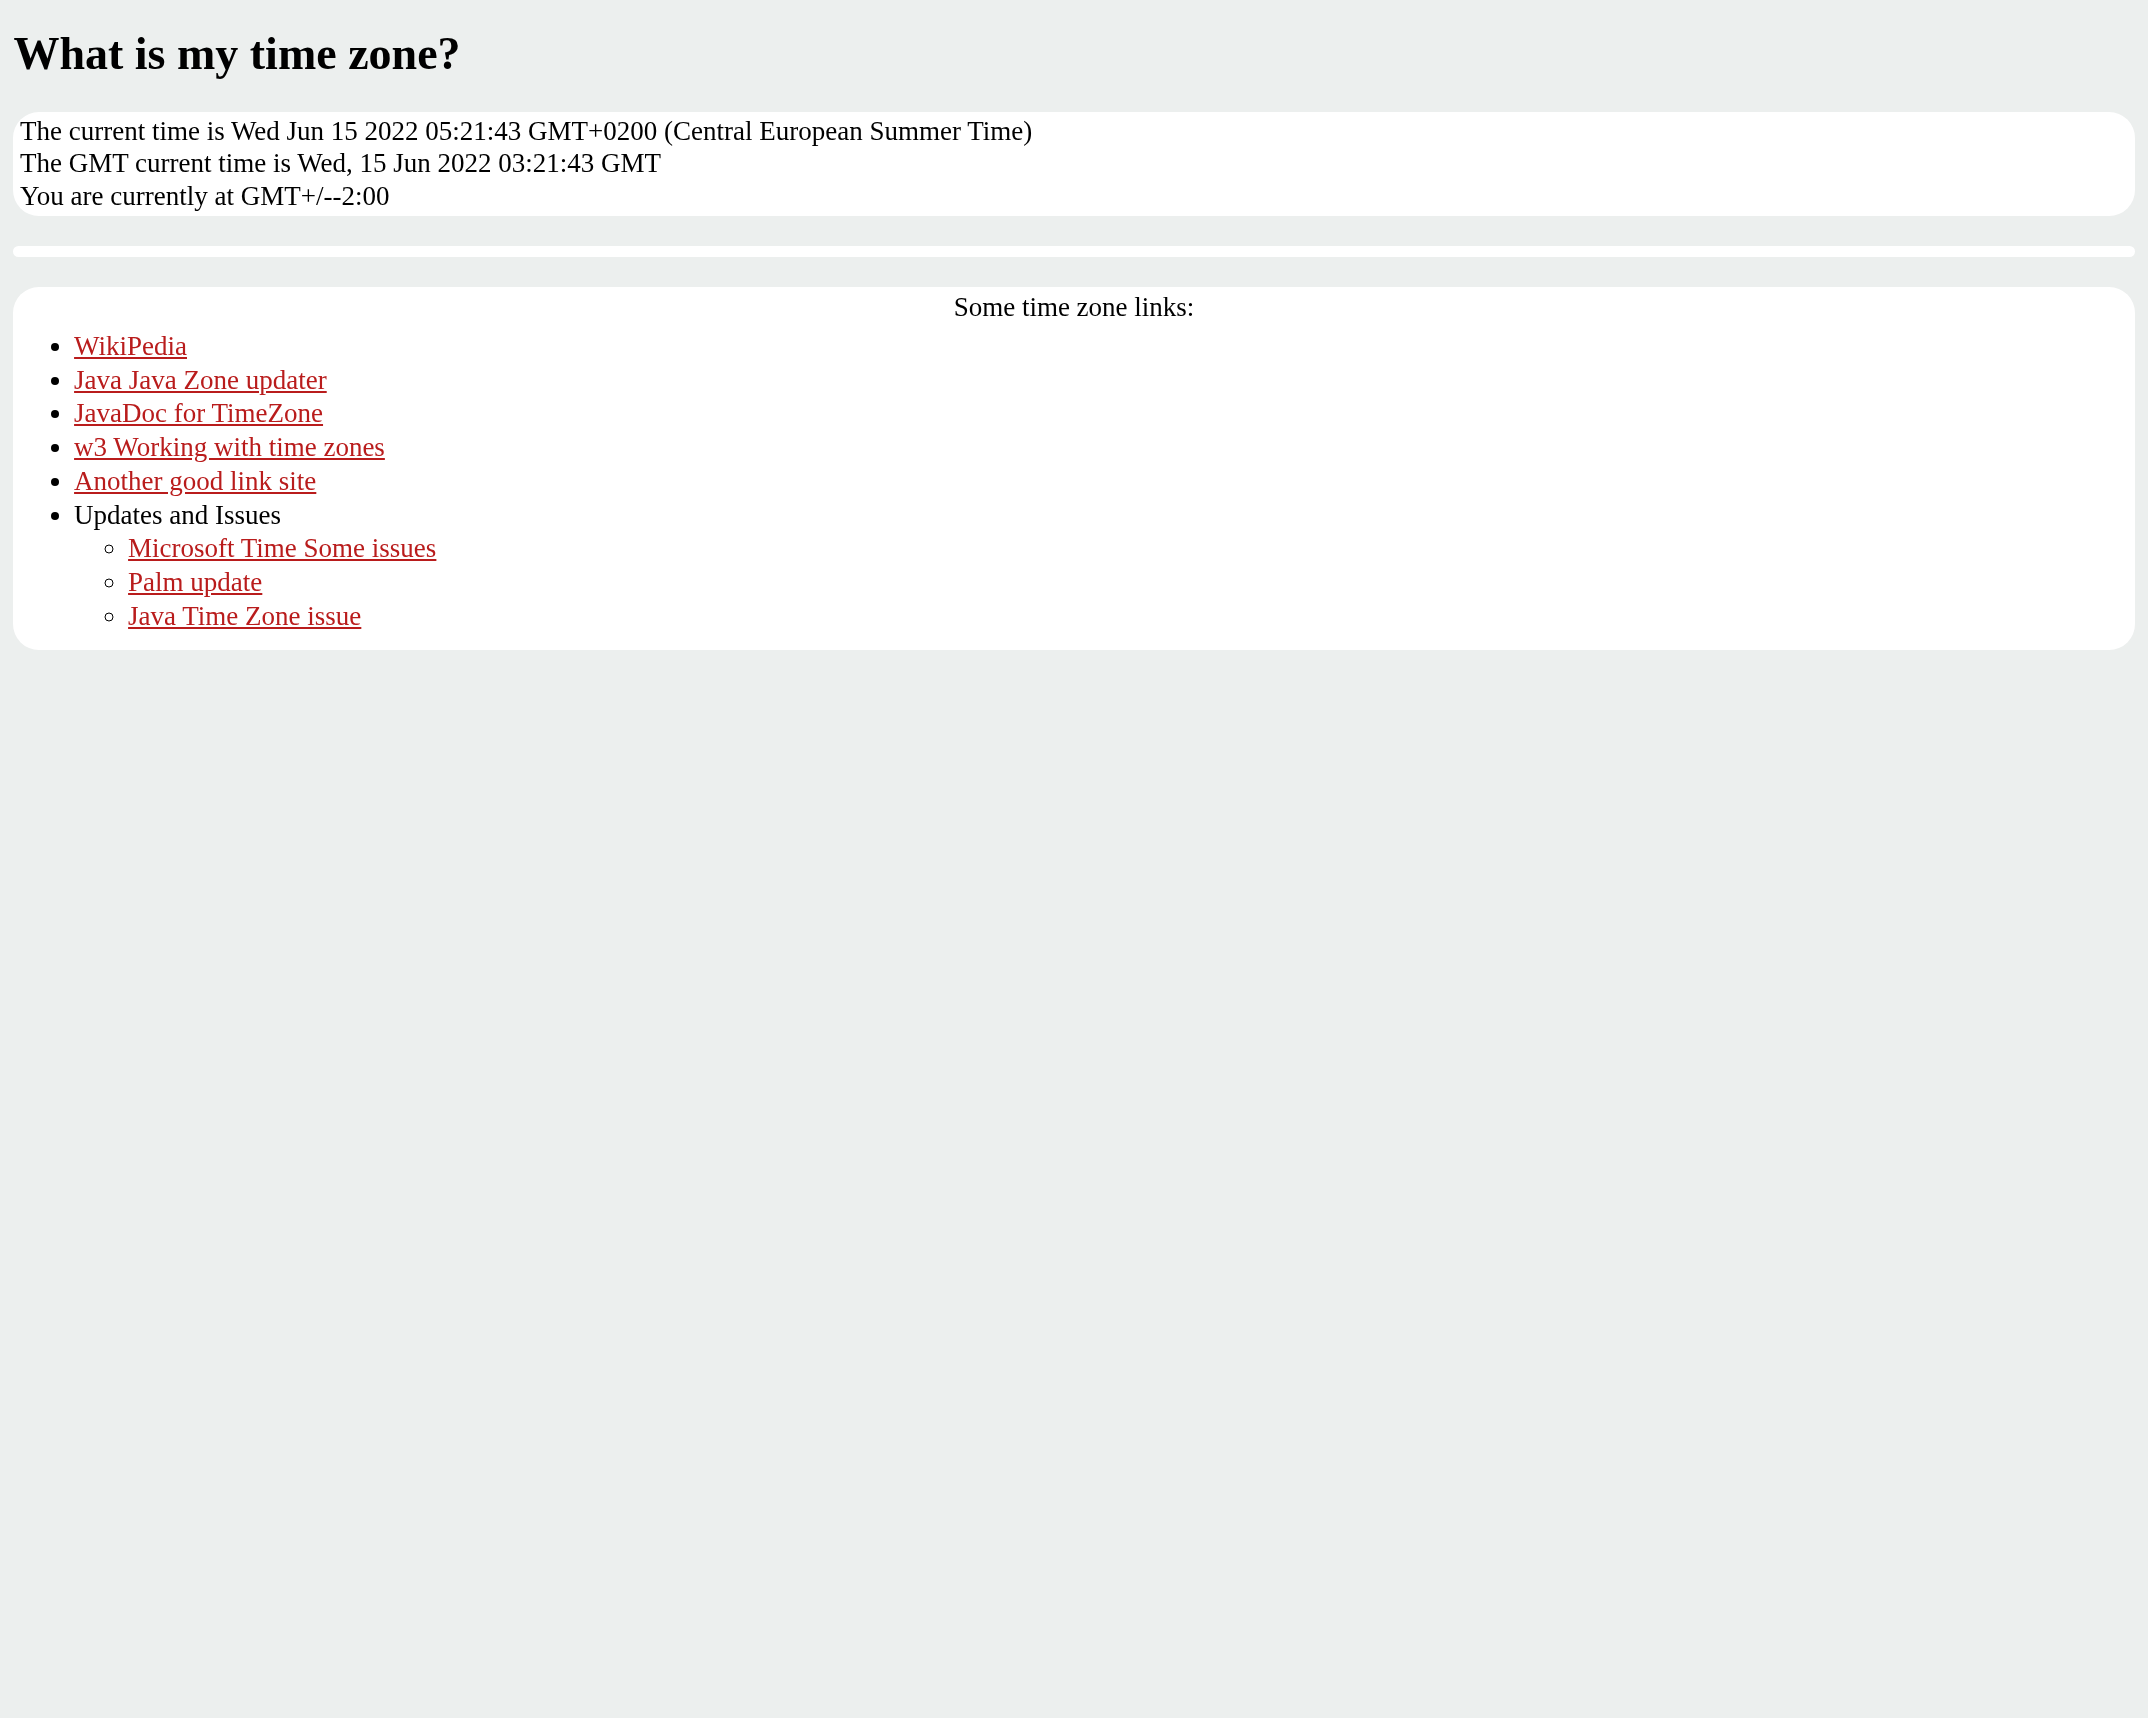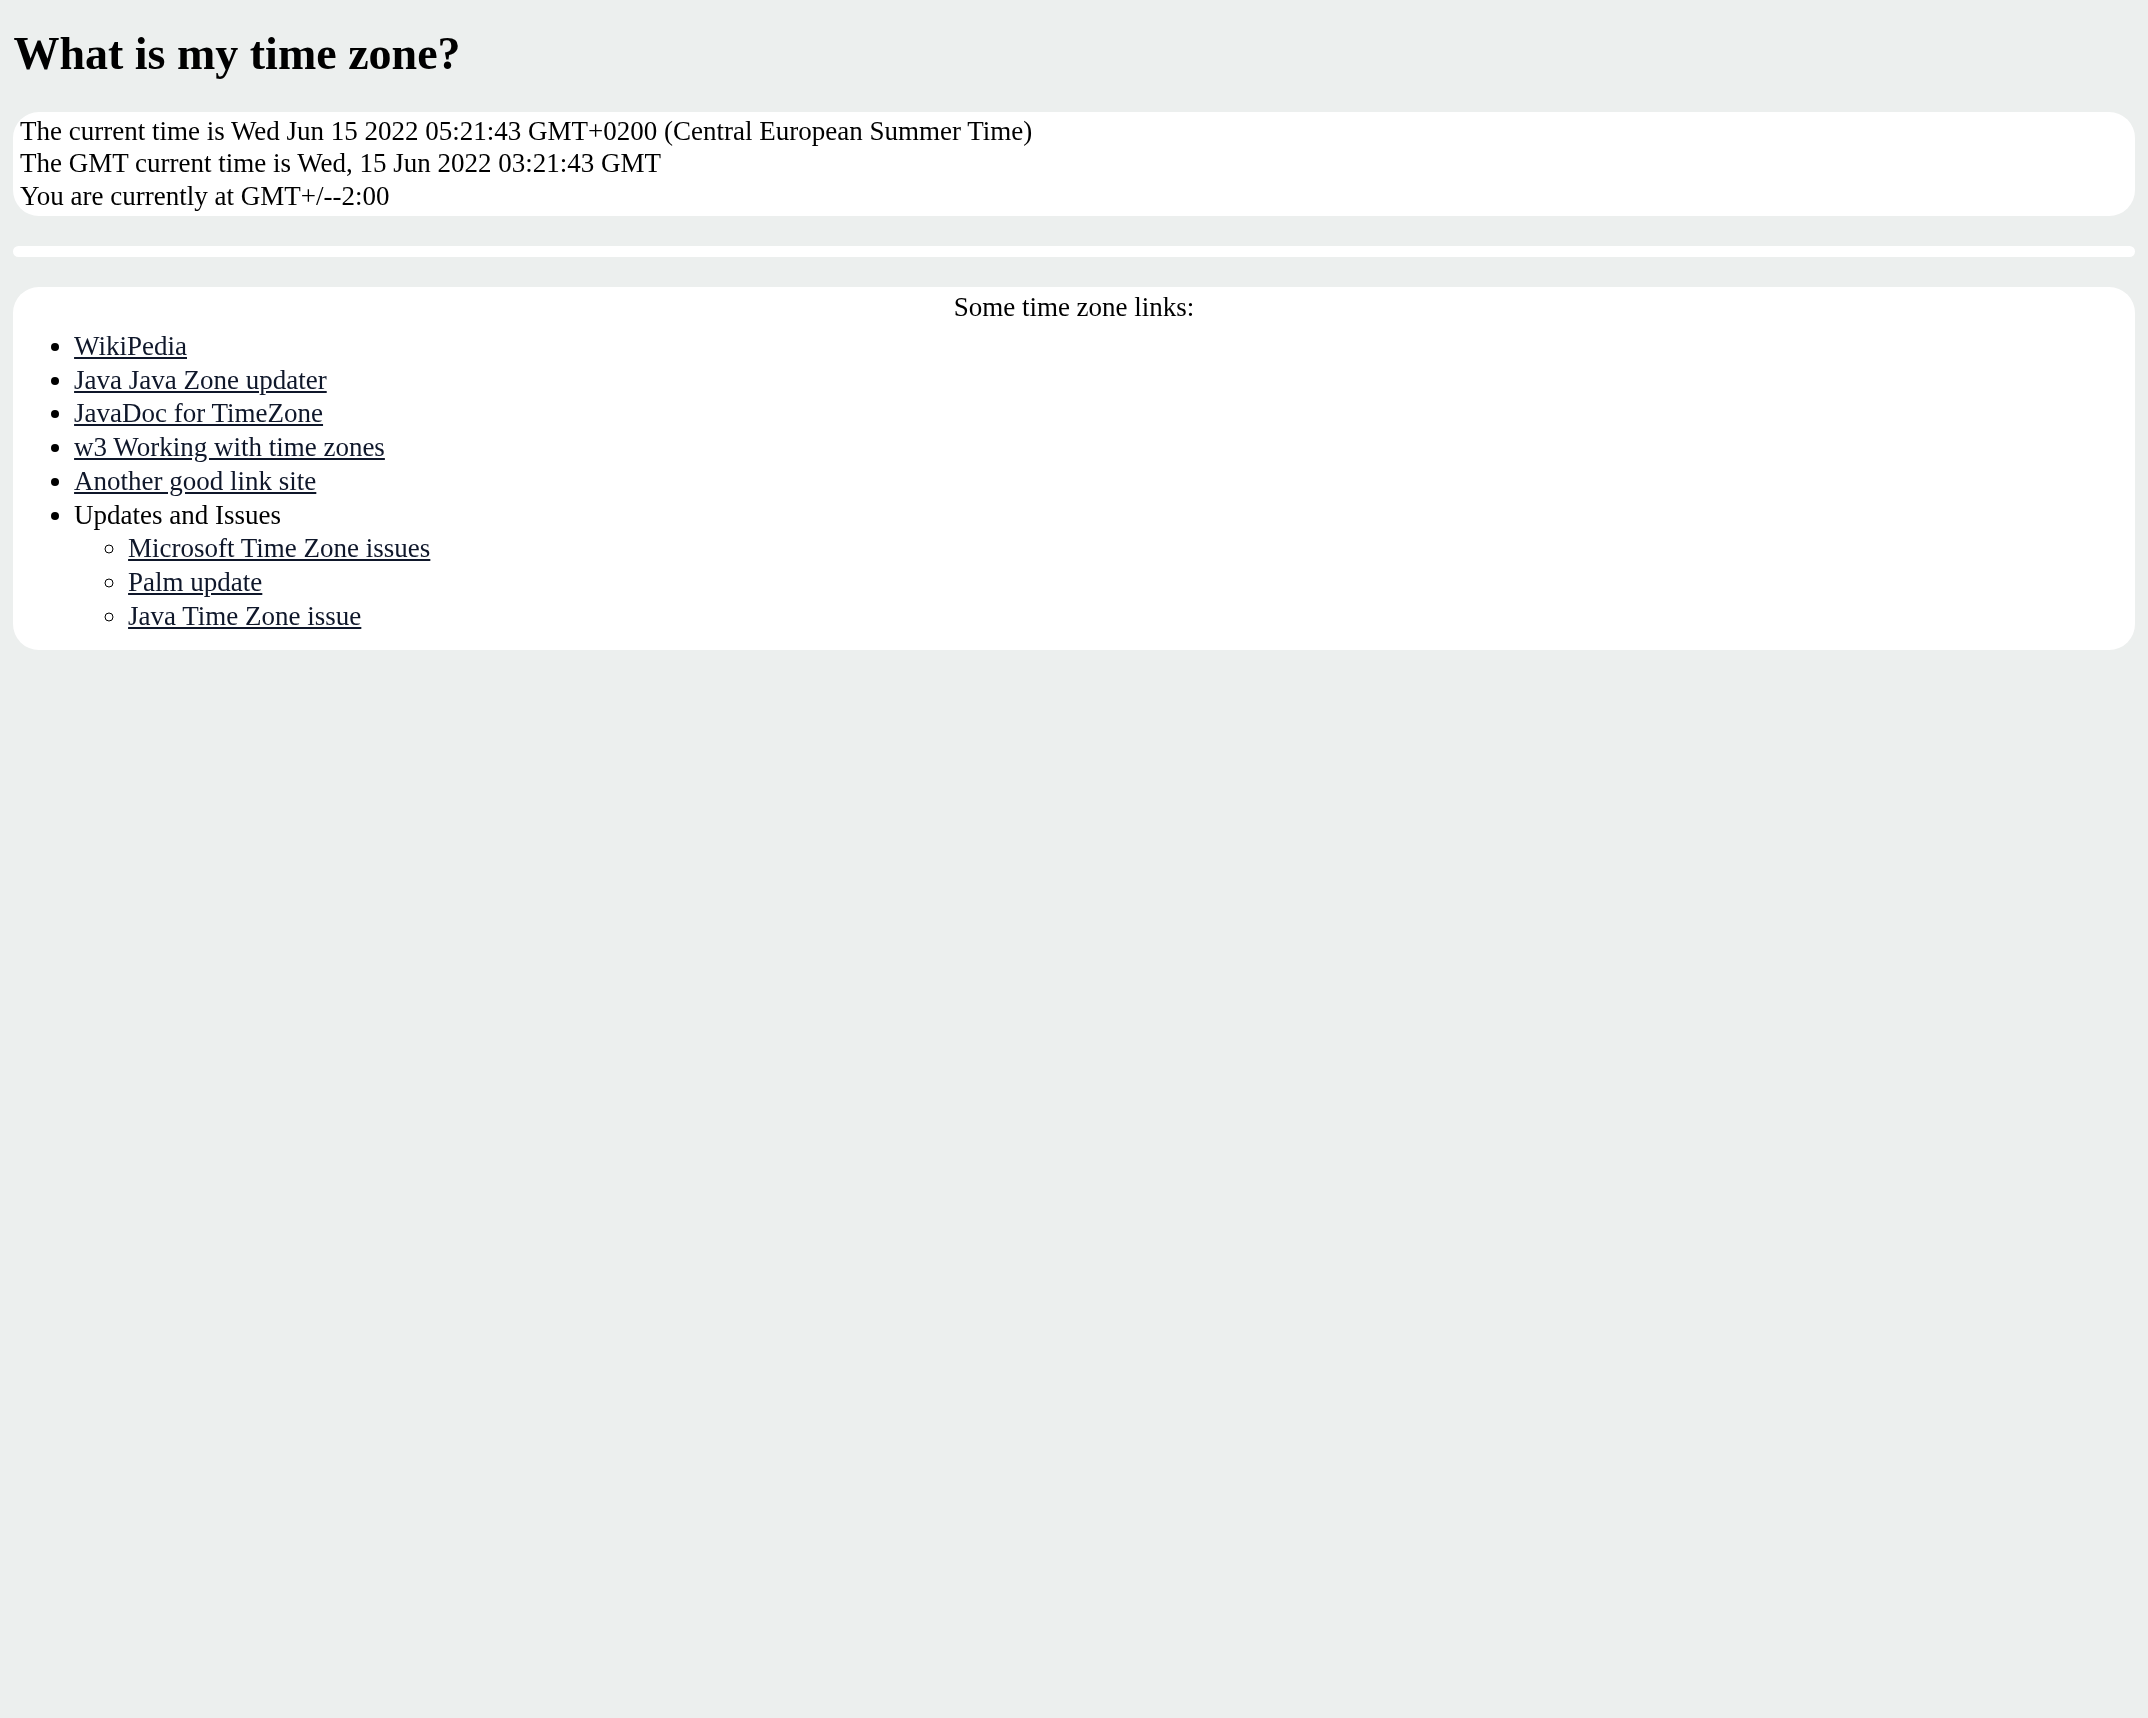--- a/index.html
+++ b/index.html
@@ -47,21 +47,21 @@
   }
   ul ul {
     list-style-type: circle;
     margin: 0;
     padding-left: 54px;
   }
   li {
     line-height: 1.25;
   }
   a {
-    color: #0f172a;
+    color: #b91c1c;
     text-decoration: underline;
   }
 </style>
 </head>
 <body>
 
 <h1>What is my time zone?</h1>
 
 <div class="card">
   <p>The current time is Wed Jun 15 2022 05:21:43 GMT+0200 (Central European Summer Time)</p>
@@ -75,20 +75,20 @@
   <p class="links-intro">Some time zone links:</p>
   <ul>
     <li><a href="#">WikiPedia</a></li>
     <li><a href="#">Java Java Zone updater</a></li>
     <li><a href="#">JavaDoc for TimeZone</a></li>
     <li><a href="#">w3 Working with time zones</a></li>
     <li><a href="#">Another good link site</a></li>
     <li>
       <span>Updates and Issues</span>
       <ul>
-        <li><a href="#">Microsoft Time Zone issues</a></li>
+        <li><a href="#">Microsoft Time Some issues</a></li>
         <li><a href="#">Palm update</a></li>
         <li><a href="#">Java Time Zone issue</a></li>
       </ul>
     </li>
   </ul>
 </div>
 
 
 </body></html>

